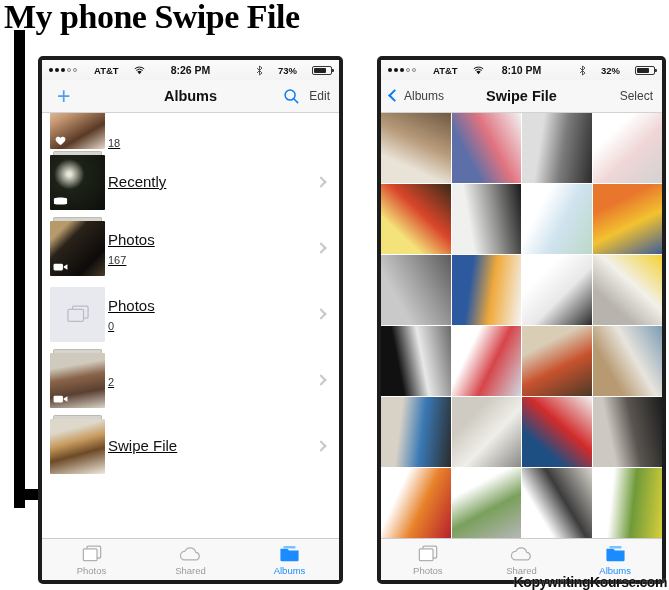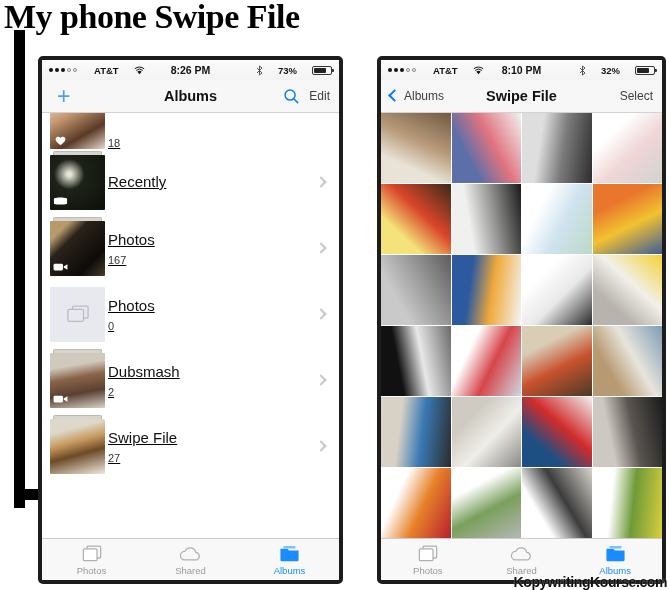--- a/index.html
+++ b/index.html
@@ -313,33 +313,31 @@
               <div class="thumb" style="background: linear-gradient(170deg, rgb(207, 202, 189) 0px, rgb(207, 202, 189) 25%, rgb(138, 100, 73) 45%, rgb(90, 64, 50) 70%, rgb(216, 210, 198) 100%);">
                 <div class="badge">
                   <svg viewBox="0 0 16 10" width="15" height="10">
                     <rect x="0.6" y="1.6" width="10" height="7" rx="1.4" fill="#fff"></rect>
                     <path d="M11.4 4.4 L15.4 2 L15.4 8 L11.4 5.6 Z" fill="#fff"></path>
                   </svg>
                 </div>
               </div>
             </div>
             <div class="album-text">
-              <div class="album-name">Dubsmash</div>
               <div class="album-count">2</div>
             </div>
             <div class="chev"></div>
           </div>
           <div class="album-row">
             <div class="thumb-wrap">
               <div class="thumb-stack"></div>
               <div class="thumb" style="background: linear-gradient(165deg, rgb(222, 216, 203) 0px, rgb(222, 216, 203) 22%, rgb(199, 154, 94) 42%, rgb(109, 74, 38) 62%, rgb(239, 233, 223) 100%);"></div>
             </div>
             <div class="album-text">
               <div class="album-name">Swipe File</div>
-              <div class="album-count">27</div>
             </div>
             <div class="chev"></div>
           </div>
         </div>
 
       <div class="tabbar" id="tabbar-left">
           <div class="tab">
             <div class="tab-ico">
               <svg viewBox="0 0 26 22" width="24" height="20">
                 <rect x="7.5" y="3.5" width="15" height="13" rx="1.2" fill="none" stroke="#b0b0b0" stroke-width="1.4"></rect>

